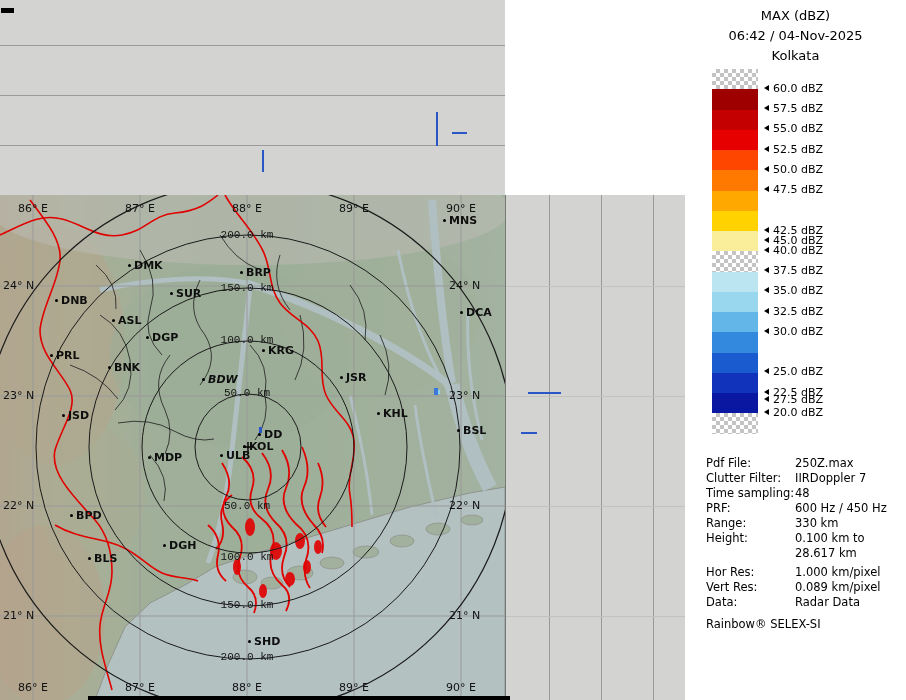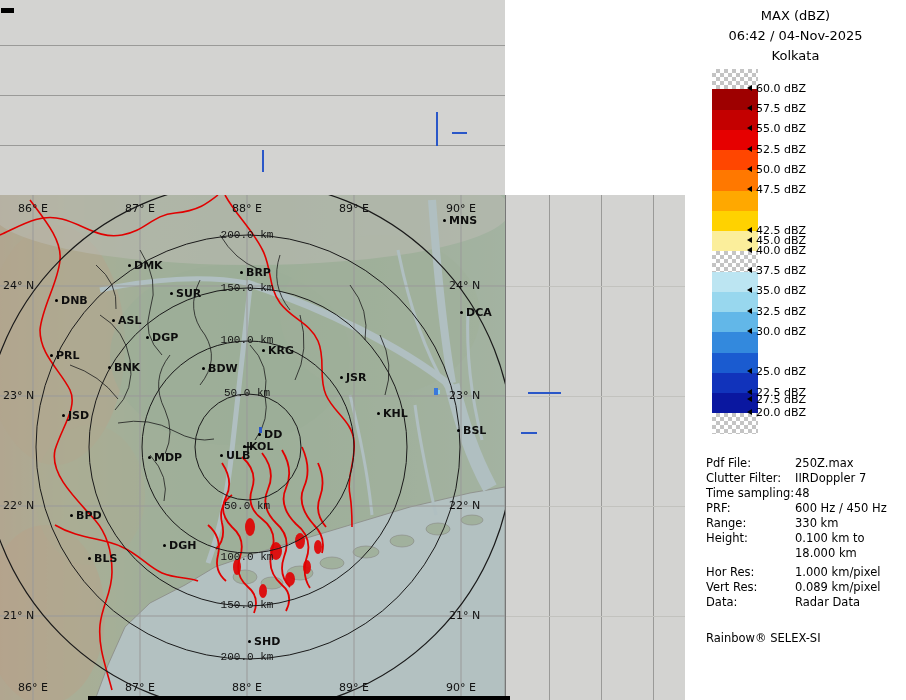--- a/index.html
+++ b/index.html
@@ -24,21 +24,21 @@
   .ring-label{position:absolute;font-size:11px;color:#141414;transform:translateX(-50%);white-space:nowrap;font-family:Liberation Mono, monospace;}
   .geo-label{position:absolute;font-size:11px;color:#111;white-space:nowrap;}
   .geo-label.centered{transform:translateX(-50%);}
   .bottom-bar{position:absolute;left:88px;top:696px;width:422px;height:4px;background:#000;}
   
   .sidebar{position:absolute;left:685px;top:0;width:221px;height:700px;background:#ffffff;}
   .title-line{position:absolute;left:0;width:221px;text-align:center;font-size:13px;color:#000;white-space:nowrap;}
   #legend-bar{position:absolute;left:27px;top:69px;width:46px;height:365px;}
   .leg-seg{position:absolute;left:0;width:46px;height:20.25px;}
   .checker{background:repeating-conic-gradient(#c4c4c4 0% 25%,#ffffff 0% 50%);background-size:8px 8px;}
-  .leg-label{position:absolute;left:62px;font-size:11px;color:#000;white-space:nowrap;line-height:14px;}
+  .leg-label{position:absolute;left:79px;font-size:11px;color:#000;white-space:nowrap;line-height:14px;}
   .arrow{display:inline-block;width:0;height:0;border-top:3.5px solid transparent;border-bottom:3.5px solid transparent;border-right:5px solid #000;margin-right:4px;vertical-align:1px;}
   .info-row{position:absolute;font-size:11.5px;color:#000;white-space:nowrap;line-height:14px;}
   .info-row .lbl{position:absolute;left:21px;}
   .info-row .val{position:absolute;left:110px;}
   .footer-line{position:absolute;left:21px;font-size:11.5px;color:#000;white-space:nowrap;}
 </style>
 </head>
 <body>
 
 <div class="page">
@@ -183,21 +183,21 @@
         <div class="city" style="left: 443px; top: 20px;"><i class="dot"></i><span>MNS</span></div>
         <div class="city" style="left: 128px; top: 65px;"><i class="dot"></i><span>DMK</span></div>
         <div class="city" style="left: 240px; top: 72px;"><i class="dot"></i><span>BRP</span></div>
         <div class="city" style="left: 170px; top: 93px;"><i class="dot"></i><span>SUR</span></div>
         <div class="city" style="left: 55px; top: 100px;"><i class="dot"></i><span>DNB</span></div>
         <div class="city" style="left: 112px; top: 120px;"><i class="dot"></i><span>ASL</span></div>
         <div class="city" style="left: 146px; top: 137px;"><i class="dot"></i><span>DGP</span></div>
         <div class="city" style="left: 460px; top: 112px;"><i class="dot"></i><span>DCA</span></div>
         <div class="city" style="left: 50px; top: 155px;"><i class="dot"></i><span>PRL</span></div>
         <div class="city" style="left: 108px; top: 167px;"><i class="dot"></i><span>BNK</span></div>
-        <div class="city" style="left: 202px; top: 168px;"><i class="dot"></i><span>BDW</span></div>
+        <div class="city" style="left: 202px; top: 179px; font-style: italic;"><i class="dot"></i><span>BDW</span></div>
         <div class="city" style="left: 262px; top: 150px;"><i class="dot"></i><span>KRG</span></div>
         <div class="city" style="left: 340px; top: 177px;"><i class="dot"></i><span>JSR</span></div>
         <div class="city" style="left: 377px; top: 213px;"><i class="dot"></i><span>KHL</span></div>
         <div class="city" style="left: 35px; top: 215px; margin-left: 27px;"><i class="dot"></i><span>JSD</span></div>
         <div class="city" style="left: 457px; top: 230px;"><i class="dot"></i><span>BSL</span></div>
         <div class="city" style="left: 258px; top: 234px;"><i class="dot"></i><span>DD</span></div>
         <div class="city" style="left: 243px; top: 246px;"><i class="dot"></i><span>KOL</span></div>
         <div class="city" style="left: 220px; top: 255px;"><i class="dot"></i><span>ULB</span></div>
         <div class="city" style="left: 148px; top: 257px;"><i class="dot"></i><span>MDP</span></div>
         <div class="city" style="left: 70px; top: 315px;"><i class="dot"></i><span>BPD</span></div>
@@ -298,31 +298,31 @@
         <div class="info-row" style="top: 516px; left: 0px; width: 221px;">
           <span class="lbl">Range:</span>
           <span class="val">330 km</span>
         </div>
         <div class="info-row" style="top: 531px; left: 0px; width: 221px;">
           <span class="lbl">Height:</span>
           <span class="val">0.100 km to</span>
         </div>
         <div class="info-row" style="top: 546px; left: 0px; width: 221px;">
           <span class="lbl"></span>
-          <span class="val">18.000 km</span>
+          <span class="val">28.617 km</span>
         </div>
         <div class="info-row" style="top: 565px; left: 0px; width: 221px;">
           <span class="lbl">Hor Res:</span>
           <span class="val">1.000 km/pixel</span>
         </div>
         <div class="info-row" style="top: 580px; left: 0px; width: 221px;">
           <span class="lbl">Vert Res:</span>
           <span class="val">0.089 km/pixel</span>
         </div>
         <div class="info-row" style="top: 595px; left: 0px; width: 221px;">
           <span class="lbl">Data:</span>
           <span class="val">Radar Data</span>
         </div>
       </div>
-    <div class="footer-line" style="top:631px">Rainbow® SELEX-SI</div>
+    <div class="footer-line" style="top:617px">Rainbow® SELEX-SI</div>
   </div>
 
 </div>
 
 </body></html>

